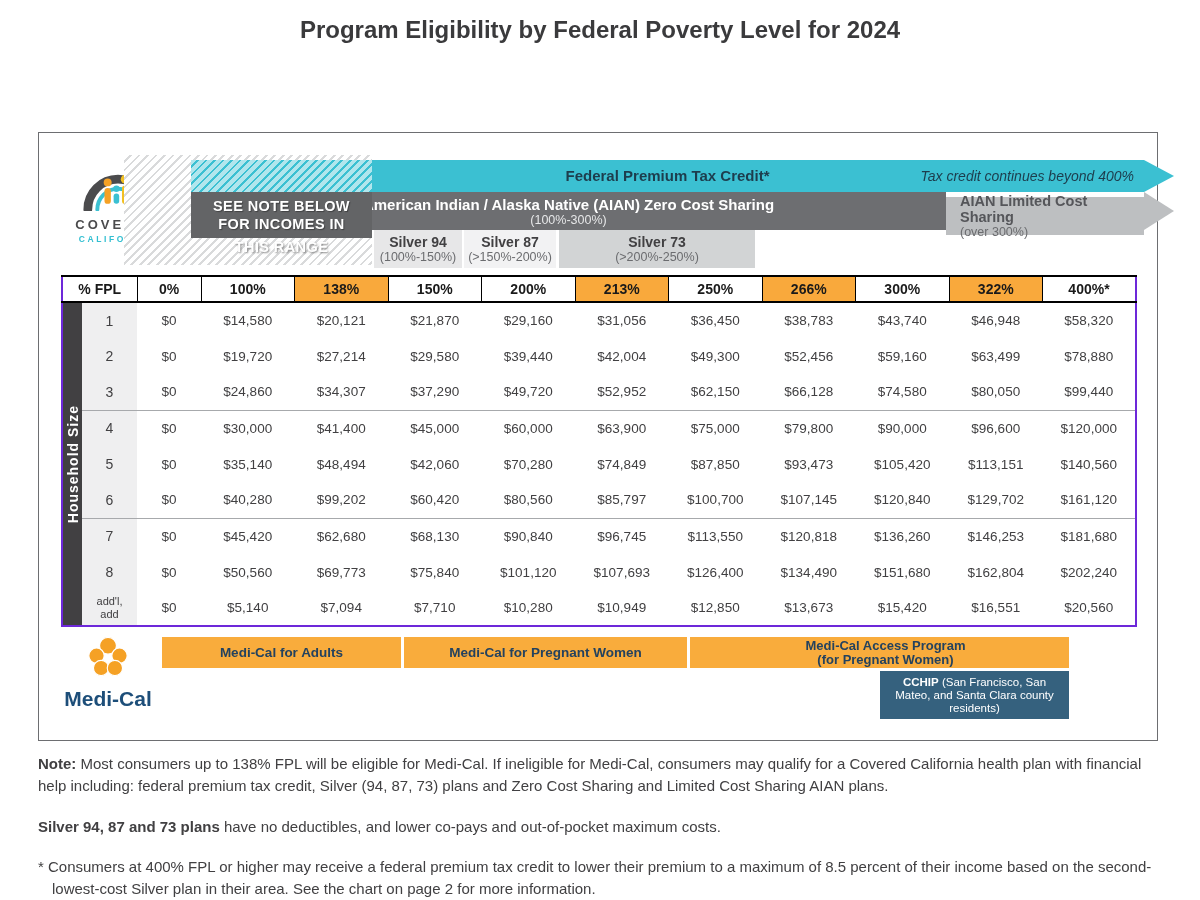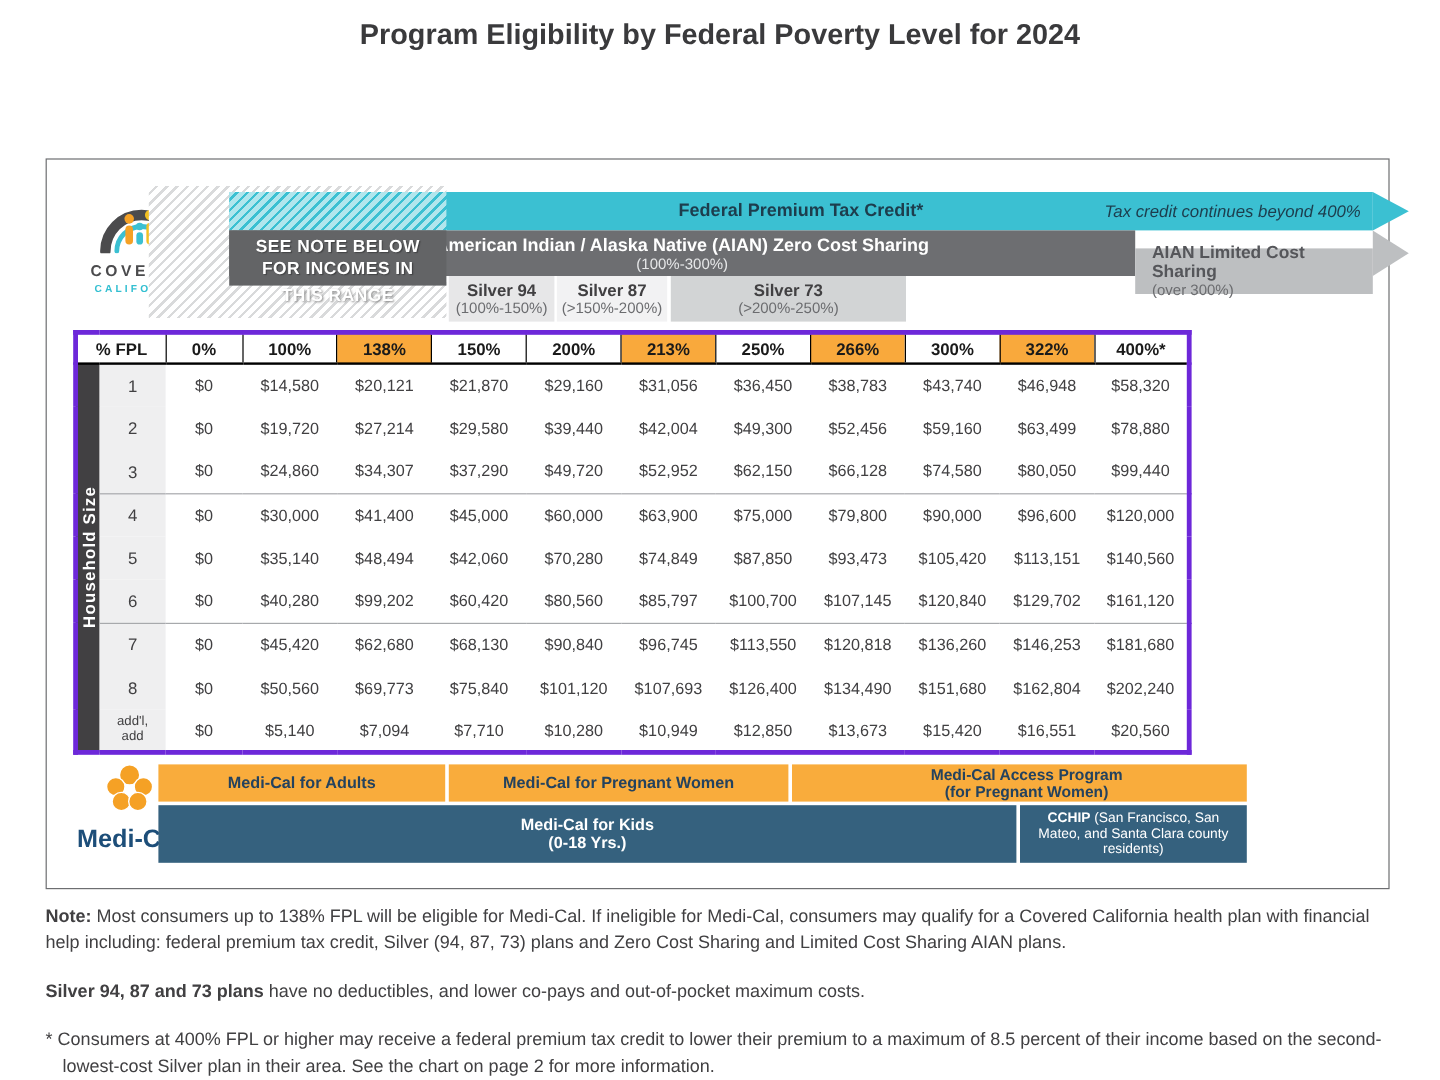--- a/index.html
+++ b/index.html
@@ -28,21 +28,21 @@
   .band-teal .title { position:absolute; left:0; width:100%; text-align:center; line-height:32px;
     font-size:15px; font-weight:bold; color:#1d3d4d; }
   .band-teal .cont { position:absolute; right:10px; line-height:32px; font-size:14px;
     font-style:italic; color:#1d3d4d; }
   .arrow-teal { position:absolute; left:1105px; top:27px; width:0; height:0;
     border-top:16px solid transparent; border-bottom:16px solid transparent; border-left:30px solid #3bc0d2; }
   .band-gray { position:absolute; left:152px; top:59px; width:755px; height:38px; background:#6d6e71;
     display:flex; flex-direction:column; justify-content:center; align-items:center; }
   .band-gray .t1 { font-size:15px; font-weight:bold; color:#fff; line-height:17px; }
   .band-gray .t2 { font-size:12.5px; color:#e6e7e8; line-height:14px; }
-  .band-aian { position:absolute; left:907px; top:74px; width:198px; height:38px; background:#bdbfc1;
+  .band-aian { position:absolute; left:907px; top:64px; width:198px; height:38px; background:#bdbfc1;
     padding-left:14px; display:flex; flex-direction:column; justify-content:center; }
   .band-aian .t1 { font-size:14.5px; font-weight:bold; color:#55565a; line-height:16px; }
   .band-aian .t2 { font-size:12.5px; color:#6b6c6f; line-height:14px; }
   .arrow-aian { position:absolute; left:1105px; top:59px; width:0; height:0;
     border-top:19px solid transparent; border-bottom:19px solid transparent; border-left:30px solid #bdbfc1; }
   .see-note { position:absolute; left:152px; top:59px; width:181px; height:46px; background:#636466;
     display:flex; flex-direction:column; justify-content:center; align-items:center; }
   .see-note span { font-size:14.5px; font-weight:bold; color:#fff; letter-spacing:.4px; line-height:18px;
     text-shadow:1px 1px 1px rgba(0,0,0,.35); }
   .this-range { position:absolute; left:152px; top:99px; width:181px; text-align:center;
@@ -50,38 +50,38 @@
     text-shadow:1px 1px 2px rgba(120,120,120,.9); }
   .silver-cell { position:absolute; top:97px; height:38px; display:flex; flex-direction:column;
     justify-content:center; align-items:center; }
   .silver-cell .n { font-size:14px; font-weight:bold; color:#414042; line-height:16px; }
   .silver-cell .r { font-size:12.5px; color:#6b6c6f; line-height:14px; }
   .s94 { left:335px; width:88px; background:#e7e7e8; }
   .s87 { left:425px; width:92px; background:#f2f2f3; }
   .s73 { left:520px; width:196px; background:#d2d4d5; }
 
   
-  table.fpl { position:absolute; left:22px; top:142px; width:932px; border-collapse:collapse;
-    table-layout:fixed; border:4px solid #6d28d9; }
+  table.fpl { position:absolute; left:22px; top:142px; width:1076px; border-collapse:collapse;
+    table-layout:fixed; border:2px solid #6d28d9; }
   table.fpl thead th { border:1px solid #000; border-top-width:2px; border-bottom-width:2px;
     height:26px; font-size:14px; font-weight:bold; color:#1a1a1a; background:#fff; text-align:center; }
   table.fpl thead th.hl { background:#f9a93c; }
   table.fpl td { height:36px; text-align:center; font-size:13.5px; color:#414042; }
   table.fpl td.num { background:#efeff0; font-size:14px; white-space:pre-line; }
   table.fpl td.num.small { font-size:11px; line-height:1.15; }
   table.fpl td.hh { background:#414042; width:20px; padding:0; }
   table.fpl td.hh span { writing-mode:vertical-rl; transform:rotate(180deg); color:#fff;
     font-weight:bold; font-size:14px; letter-spacing:1px; display:block; margin:0 auto; }
   table.fpl tr.sep td { border-top:1px solid #a7a9ac; }
 
   
   .mc-logo { position:absolute; left:14px; top:502px; width:110px; text-align:center; }
   .mc-logo .txt { font-size:21px; font-weight:bold; color:#1d4e79; margin-top:2px; }
   .mc-bar { position:absolute; display:flex; flex-direction:column; justify-content:center;
-    align-items:center; text-align:center; }
+    align-items:center; text-align:center;margin-left:30px; }
   .mc-orange { top:504px; height:31px; background:#f9ac3c; color:#24425e; font-weight:bold; font-size:13.5px; }
   .mc-orange .l { line-height:14px; font-size:13px;padding-left:12px; }
   .mc-blue { top:538px; height:48px; background:#35617e; color:#fff; font-weight:bold; }
   .mc-blue .l { line-height:15px; font-size:13.5px; }
   .bar-adults { left:93px; width:239px; }
   .bar-pregnant { left:335px; width:283px; }
   .bar-access { left:621px; width:379px; }
   .bar-kids { left:93px; width:715px; }
   .bar-cchip { left:811px; width:189px; font-size:11.5px; font-weight:normal; line-height:13px; padding:0 6px; }
   .bar-cchip b { font-weight:bold; }
@@ -340,24 +340,20 @@
     <div class="mc-bar mc-orange bar-adults">
       <div>Medi-Cal for Adults</div>
     </div>
     <div class="mc-bar mc-orange bar-pregnant">
       <div>Medi-Cal for Pregnant Women</div>
     </div>
     <div class="mc-bar mc-orange bar-access">
       <div class="l">Medi-Cal Access Program</div>
       <div class="l">(for Pregnant Women)</div>
     </div>
-    <div class="mc-bar mc-blue bar-kids">
-      <div class="l">Medi-Cal for Kids</div>
-      <div class="l">(0-18 Yrs.)</div>
-    </div>
     <div class="mc-bar mc-blue bar-cchip">
       <div><b>CCHIP</b><span> (San Francisco, San Mateo, and Santa Clara county residents)</span></div>
     </div>
   </div>
 
   <div class="notes">
     <p><b>Note:</b><span> Most consumers up to 138% FPL will be eligible for Medi-Cal. If ineligible for Medi-Cal, consumers may qualify for a Covered California health plan with financial help including: federal premium tax credit, Silver (94, 87, 73) plans and Zero Cost Sharing and Limited Cost Sharing AIAN plans.</span></p>
     <p><b>Silver 94, 87 and 73 plans</b><span> have no deductibles, and lower co-pays and out-of-pocket maximum costs.</span></p>
     <p class="hang">* Consumers at 400% FPL or higher may receive a federal premium tax credit to lower their premium to a maximum of 8.5 percent of their income based on the second-lowest-cost Silver plan in their area. See the chart on page 2 for more information.</p>
   </div>

